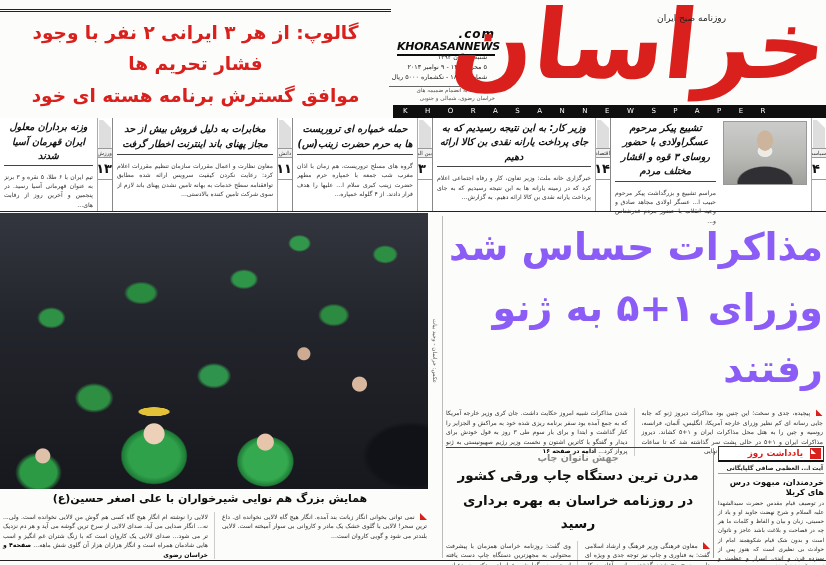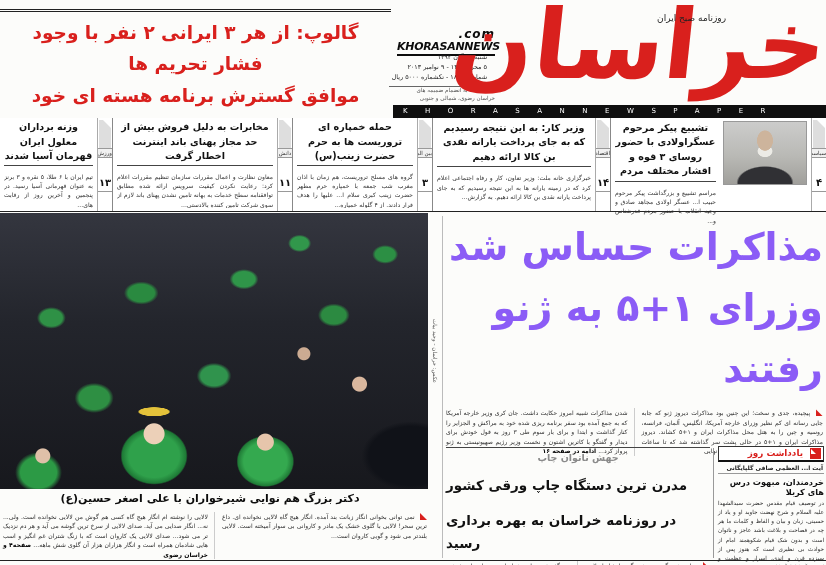--- a/index.html
+++ b/index.html
@@ -50,26 +50,26 @@
     display:flex;direction:rtl;border-bottom:1px solid #222;box-sizing:border-box;
     background:#fff;
   }
   .nbox{box-sizing:border-box;border-left:1px solid #888;display:flex;direction:rtl;}
   .nbox:last-child{border-left:none;}
   .w0{width:216px}.w1{width:178px}.w2{width:140px}.w3{width:180px}.w4{width:112px}
   .sb{width:15px;border-left:1px solid #aaa;display:flex;flex-direction:column;box-sizing:border-box;}
   .sb-deco{height:28px;margin:2px 1px 0 1px;background:#dedede;position:relative;}
   .sb-deco::after{content:"";position:absolute;top:0;right:0;border-top:8px solid #fff;border-left:8px solid transparent;}
   .sb-label{font-size:5.5px;text-align:center;border-top:1px solid #999;border-bottom:1px solid #999;padding:1px 0;background:#f1f1f1;color:#333;overflow:hidden;white-space:nowrap;}
-  .sb-num{font-size:10px;font-weight:800;text-align:center;padding:3px 0;border-bottom:1px solid #999;margin-top:16px;}
+  .sb-num{font-size:13px;font-weight:800;text-align:left;padding:3px 0;border-bottom:1px solid #999;}
   .ncontent{flex:1;padding:3px 4px;display:flex;flex-direction:column;box-sizing:border-box;min-width:0;}
   .nhead{
     font-weight:800;font-size:9.6px;line-height:1.5;text-align:center;
     border-bottom:1px solid #444;padding-bottom:2px;margin-bottom:6px;
-    min-height:31px;display:flex;align-items:center;justify-content:center;
+    min-height:31px;display:flex;align-items:center;justify-content:center;font-style:italic;
   }
   .nbody{font-size:6.1px;color:#333;text-align:justify;line-height:1.55;overflow:hidden;}
   .nrow{display:flex;direction:rtl;gap:7px;flex:1;min-width:0;}
   .portrait{
     width:84px;height:64px;flex-shrink:0;border:1px solid #999;box-sizing:border-box;
     background-image:
       radial-gradient(ellipse 11px 14px at 50% 30%,#cdb49c 0 70%,transparent 75%),
       radial-gradient(ellipse 10px 8px at 50% 47%,#ecebe6 0 70%,transparent 78%),
       radial-gradient(ellipse 34px 20px at 50% 98%,#303034 0 78%,transparent 84%),
       linear-gradient(180deg,#cccccb 0%,#b9b9b5 55%,#a09f9b 100%);
@@ -110,21 +110,21 @@
   .smallcols .col + .col{border-right:1px solid #ccc;padding-right:6px;}
   .lullaby{position:absolute;top:512px;left:3px;width:424px;}
   .mk{display:inline-block;width:7px;height:7px;background:var(--red);clip-path:polygon(0 0,100% 100%,0 100%);margin-left:3px;vertical-align:-1px;}
   .tail{font-weight:800;color:#000;}
   .lead{position:absolute;top:217px;left:446px;width:377px;}
   .lead-h{font-size:38px;font-weight:900;text-align:right;line-height:1.6;letter-spacing:-1.5px;color:#8b5cf6;}
   .lead-body{margin-top:9px;}
   .hr-mid{position:absolute;top:447px;left:446px;width:264px;border-top:1px solid #444;}
   .print-story{position:absolute;top:452px;left:446px;width:264px;}
   .kicker{font-size:9.5px;font-weight:800;color:#8a8a8a;text-align:center;}
-  .print-h{font-size:13.5px;font-weight:900;text-align:left;line-height:1.75;letter-spacing:-0.5px;margin-top:11px;}
+  .print-h{font-size:13.5px;font-weight:900;text-align:center;line-height:1.75;letter-spacing:-0.5px;margin-top:1px;}
   .print-story .smallcols{margin-top:5px;}
   .vline-ed{position:absolute;top:448px;left:713px;height:110px;border-left:1px solid #999;}
   .editorial{position:absolute;top:446px;left:718px;width:106px;}
   .ed-bar{display:flex;direction:rtl;align-items:flex-start;gap:7px;border:1px solid #333;border-bottom:2px solid #111;padding:1px 2px;background:#fff;}
   .ed-sq{width:11px;height:11px;background:var(--red);position:relative;flex-shrink:0;}
   .ed-sq::after{content:"";position:absolute;top:1px;left:1px;border-bottom:5px solid #fff;border-right:5px solid transparent;}
   .ed-label{color:var(--red);font-weight:800;font-size:8.8px;flex:1;text-align:right;}
   .ed-author{font-size:6px;font-weight:700;border-bottom:1px solid #999;padding:2px 1px;text-align:right;color:#222;}
   .ed-title{font-size:8.2px;font-weight:800;margin:3px 0 2px 0;text-align:right;}
   .ed-body{font-size:5.7px;line-height:1.6;text-align:justify;color:#2e2e2e;}
@@ -226,21 +226,21 @@
         <div class="nhead">وزنه برداران معلول ایران قهرمان آسیا شدند</div>
         <div class="nbody">تیم ایران با ۶ طلا، ۵ نقره و ۳ برنز به عنوان قهرمانی آسیا رسید. در پنجمین و آخرین روز از رقابت های...</div>
       </div>
     </div>
 
   </div>
 
   <div class="crowd"></div>
   <div class="credit">عکس: خراسان - وحید بیات</div>
   <div class="vline-main"></div>
-  <div class="caption">دکتر بزرگ هم نوایی شیرخواران با علی اصغر حسین(ع)</div>
+  <div class="caption">همایش بزرگ هم نوایی شیرخواران با علی اصغر حسین(ع)</div>
 
   <div class="lullaby smallcols">
     <div class="col">
       <span class="mk"></span>
       <span>نمی توانی بخوانی انگار زبانت بند آمده. انگار هیچ گاه لالایی نخوانده ای. داغ ترین سحر! لالایی با گلوی خشک یک مادر و کاروانی بی سوار آمیخته است. لالایی بلندتر می شود و گویی کاروان است...</span>
     </div>
     <div class="col">
       <span>لالایی را نوشته ام انگار هیچ گاه کسی هم گوش من لالایی نخوانده است. ولی... نه... انگار صدایی می آید. صدای لالایی از سرخ ترین گوشه می آید و هر دم نزدیک تر می شود... صدای لالایی یک کاروان است که با زنگ شتران غم انگیز و اسب هایی شادمان همراه است و انگار هزاران هزار آن گلوی شش ماهه...</span>
       <b class="tail">صفحه۴ و خراسان رضوی</b>
     </div>

